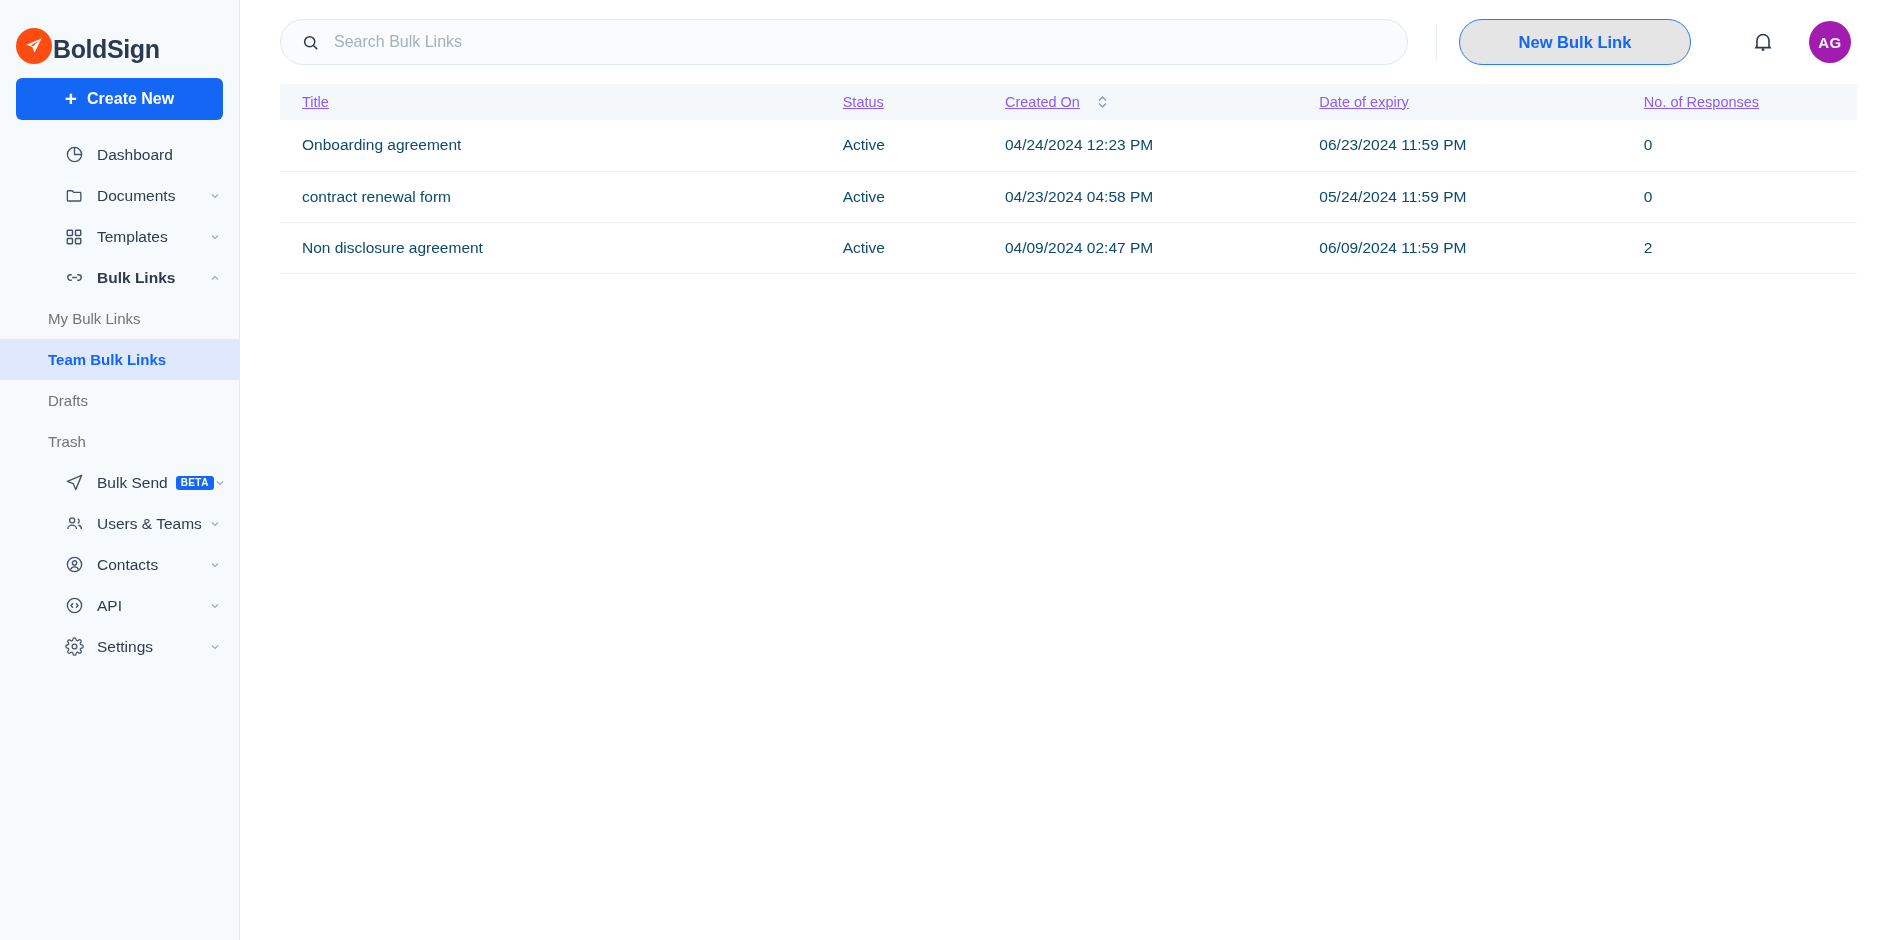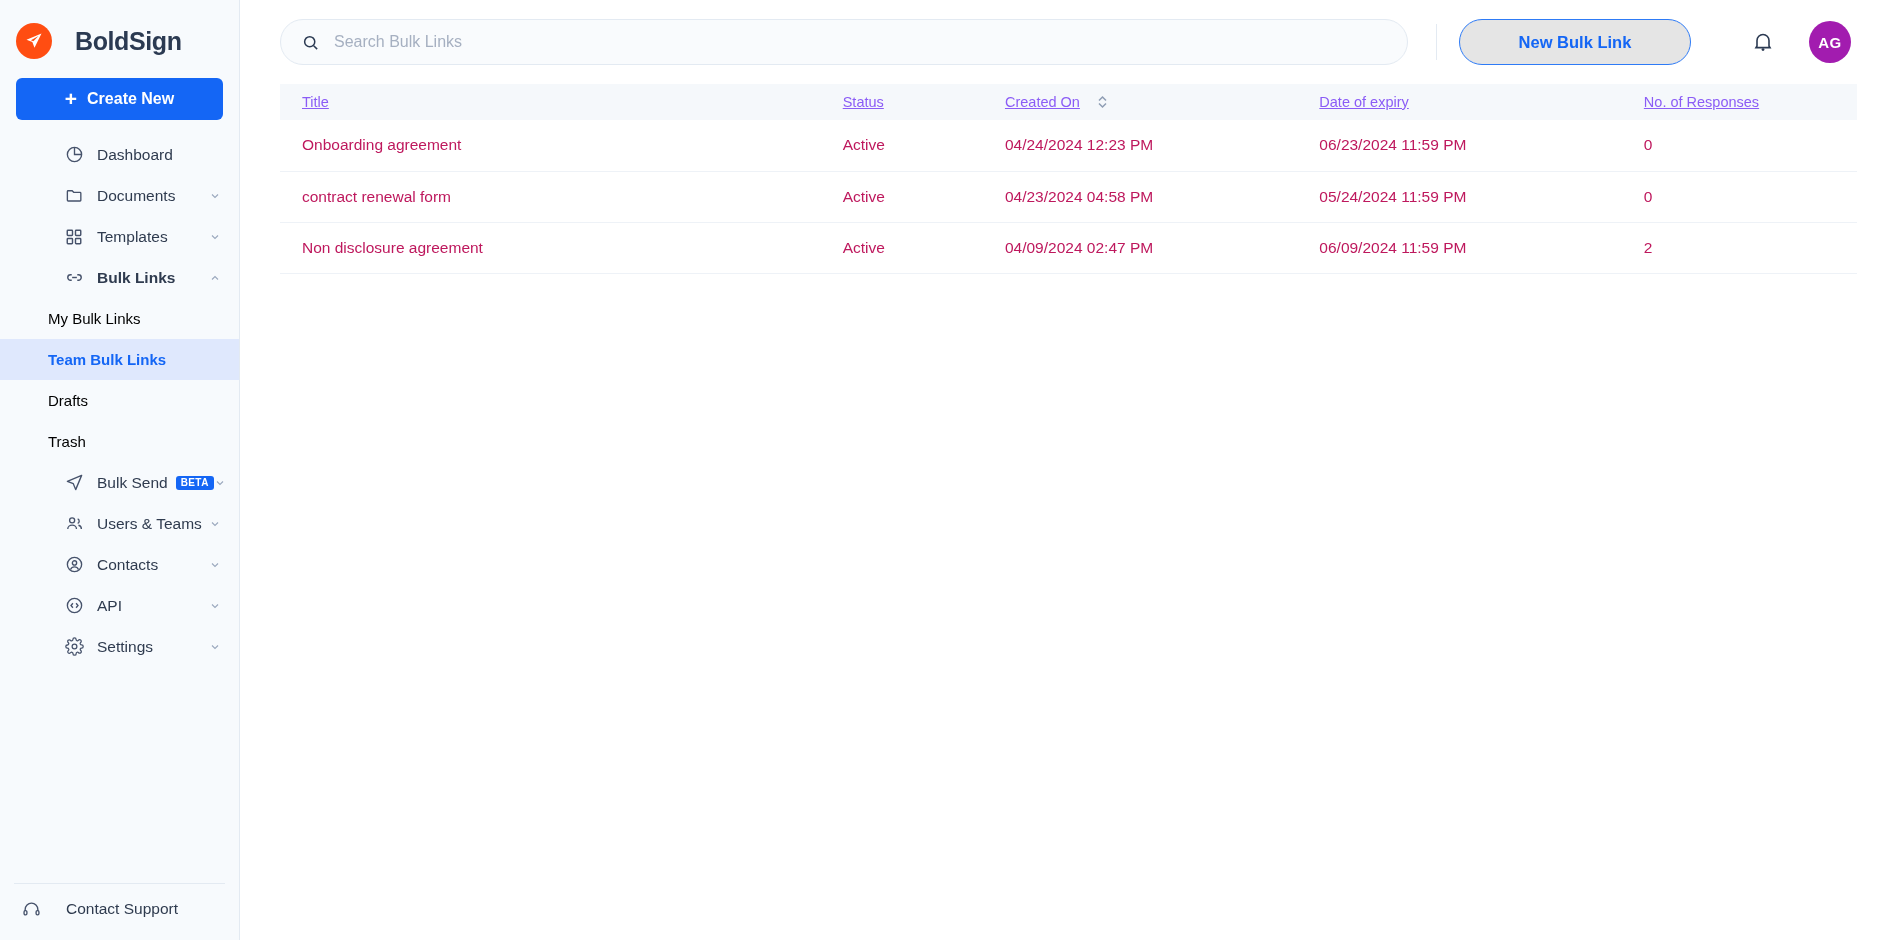--- a/index.html
+++ b/index.html
@@ -22,22 +22,22 @@
     height: 940px;
     background: #f7fafd;
     border-right: 1px solid #e3eaf2;
     display: flex;
     flex-direction: column;
     position: relative;
     flex: 0 0 240px;
   }
   .brand {
     display: flex;
-    align-items: center;
-    gap: 23px;
+    align-items: flex-end;
+    gap: 1px;
     padding: 18px 0 0 16px;
     height: 64px;
   }
   .brand-mark {
     width: 36px; height: 36px;
     border-radius: 50%;
     background: #ff4d12;
     display: flex; align-items: center; justify-content: center;
     flex: 0 0 36px;
   }
@@ -113,21 +113,21 @@
     padding: 2px 5px 2px 5px;
     margin-left: 8px;
     line-height: 1;
   }
   .sub-item {
     display: flex;
     align-items: center;
     height: 41px;
     padding-left: 48px;
     font-size: 15px;
-    color: #000000;
+    color: #737373;
     cursor: pointer;
   }
   .sub-item.active {
     background: #dfe8fd;
     color: #1466f5;
     font-weight: bold;
   }
   .sidebar-footer {
     border-top: 1px solid #e3eaf2;
     margin: 0 14px;
@@ -246,21 +246,21 @@
     color: #8b5cf6;
     height: 36px;
     padding: 0 10px;
     vertical-align: middle;
     white-space: nowrap;
     text-decoration: underline;
   }
   table.bulk-table th:first-child { padding-left: 22px; }
   table.bulk-table td {
     font-size: 15.5px;
-    color: #be185d;
+    color: #0c4a6e;
     height: 51px;
     padding: 0 10px;
     border-bottom: 1px solid #eef2f7;
     vertical-align: middle;
     white-space: nowrap;
     overflow: hidden;
     text-overflow: ellipsis;
   }
   table.bulk-table td:first-child { padding-left: 22px; }
   .col-title { width: 545px; }
@@ -448,32 +448,20 @@
         <span class="nav-label">Settings</span>
         <span class="chev">
           <svg width="12" height="12" viewBox="0 0 24 24" fill="none" stroke="currentColor" stroke-width="2.2">
               <path d="M6 9l6 6 6-6"></path>
             </svg>
         </span>
       </div>
 
     </nav>
 
-    <div class="sidebar-footer">
-      <div class="support">
-        <span class="nav-icon">
-          <svg width="19" height="19" viewBox="0 0 24 24" fill="none" stroke="currentColor" stroke-width="1.7">
-            <path d="M4 14v-2a8 8 0 0 1 16 0v2"></path>
-            <rect x="2.6" y="13.4" width="3.6" height="5.4" rx="1.6"></rect>
-            <rect x="17.8" y="13.4" width="3.6" height="5.4" rx="1.6"></rect>
-          </svg>
-        </span>
-        <span class="support-label">Contact Support</span>
-      </div>
-    </div>
 
   </aside>
 
   <main class="main">
 
     <header class="topbar">
       <div class="search-wrap">
         <span style="display:flex;color:#2b3a52;">
           <svg width="19" height="19" viewBox="0 0 24 24" fill="none" stroke="currentColor" stroke-width="1.9">
             <circle cx="11" cy="11" r="6.4"></circle>

